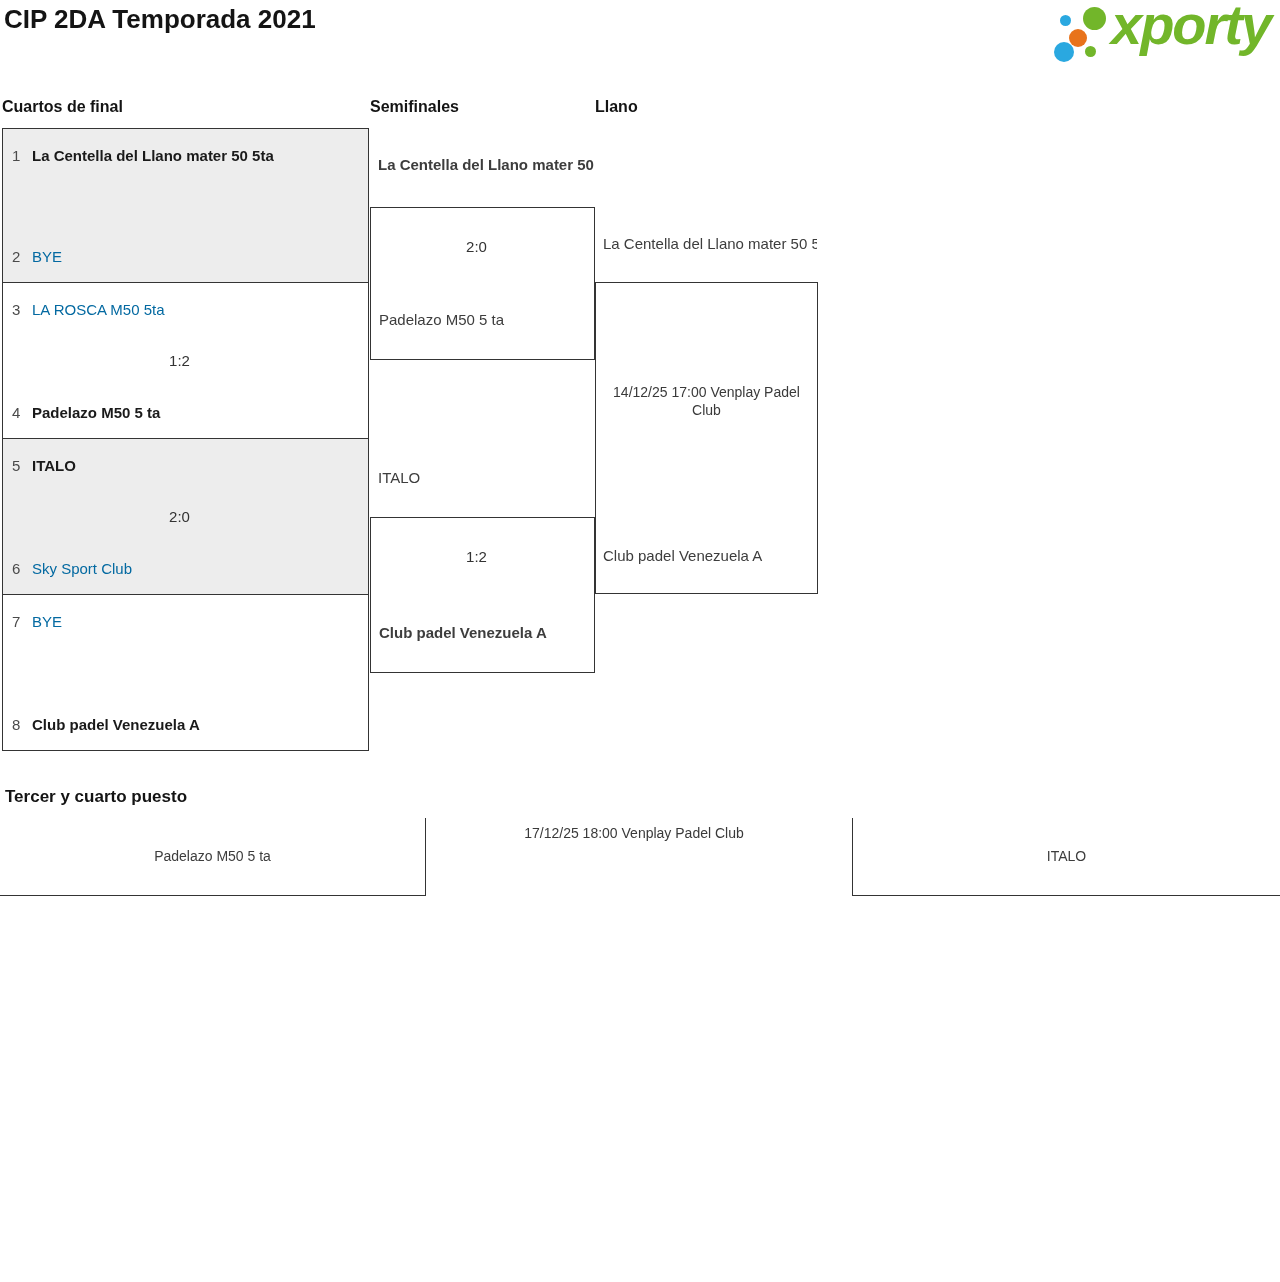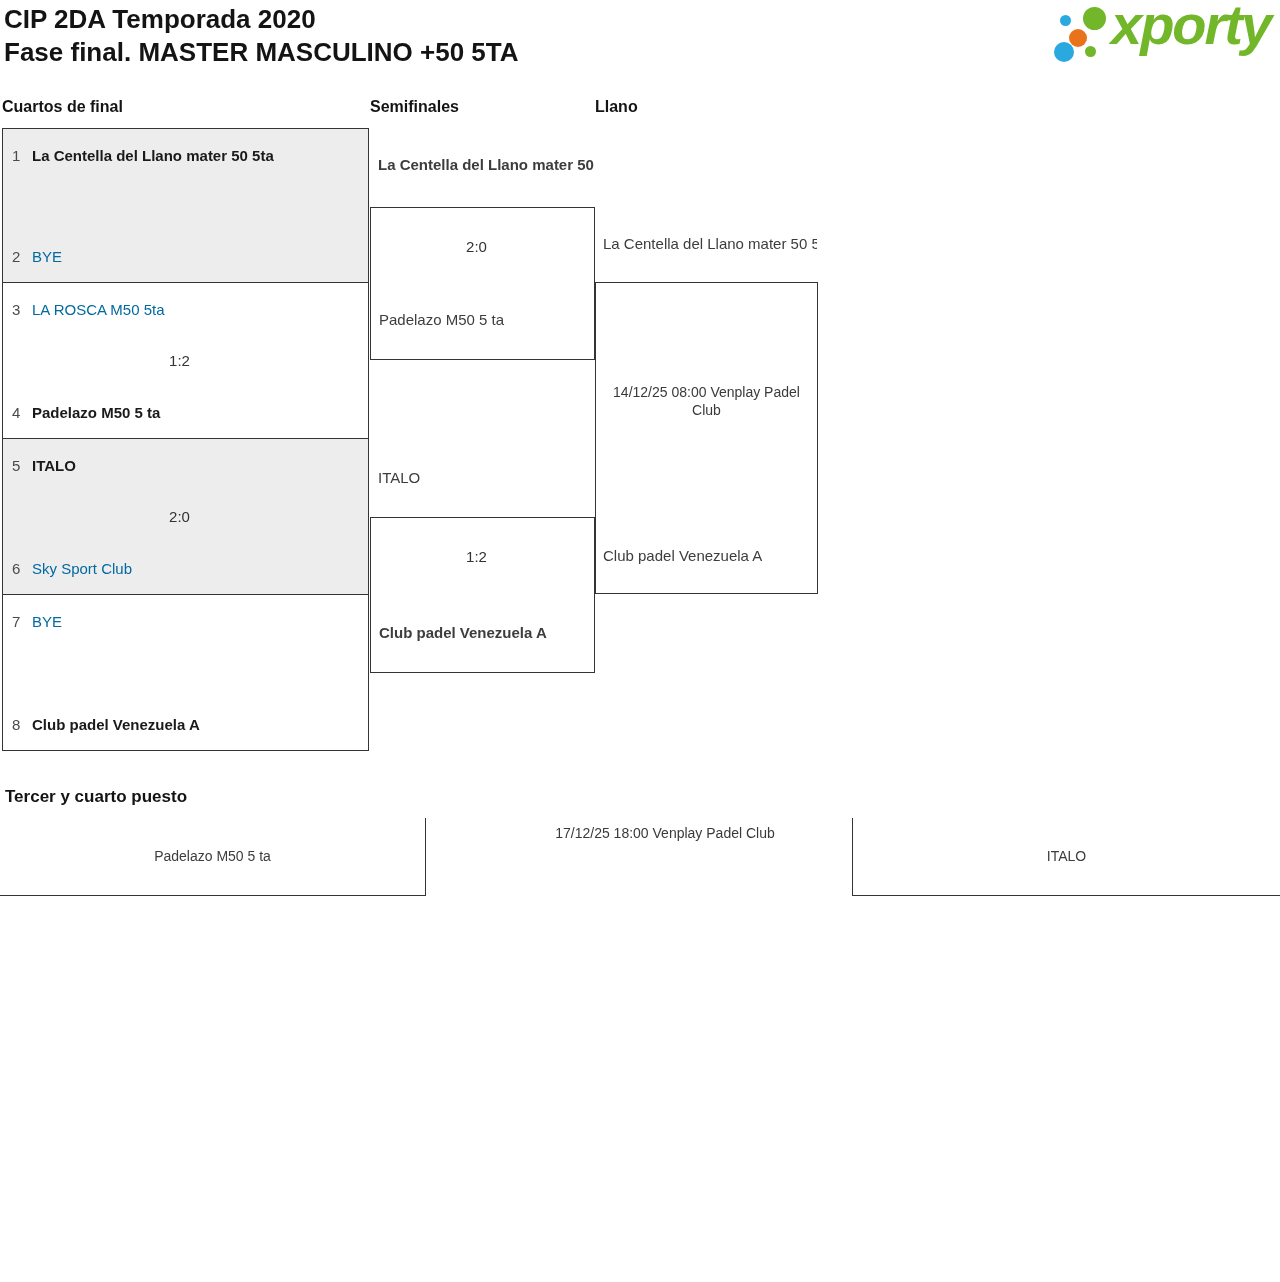--- a/index.html
+++ b/index.html
@@ -54,29 +54,28 @@
   .final-schedule{position:absolute;left:8px;right:8px;top:100px;text-align:center;
     font-size:14px;line-height:18px;color:#3a3a3a;}
   
   .third-title{position:absolute;left:5px;top:787px;font-size:17px;line-height:20px;
     font-weight:700;color:#141414;}
   .tp-slot{position:absolute;top:818px;height:78px;box-sizing:border-box;
     display:flex;align-items:center;justify-content:center;
     font-size:14px;line-height:17px;color:#3d3d3d;}
   .tp-left{left:0;width:426px;border-right:1px solid #343434;border-bottom:1px solid #343434;}
   .tp-right{left:852px;width:428px;border-left:1px solid #343434;border-bottom:1px solid #343434;}
-  .tp-schedule{position:absolute;left:452px;top:825px;width:426px;text-align:center;
+  .tp-schedule{position:absolute;left:421px;top:825px;width:426px;text-align:center;
     font-size:14px;line-height:17px;color:#3a3a3a;}
 </style>
 </head>
 <body>
 
 <div class="title-block">
-  <div>CIP 2DA Temporada 2020</div>
-  <div>Fase final. MASTER MASCULINO +50 5TA</div>
+  <div>CIP 2DA Temporada 2021</div>
 </div>
 
 <div class="logo">
   <span class="dot dot-blue-small"></span>
   <span class="dot dot-green-big"></span>
   <span class="dot dot-orange"></span>
   <span class="dot dot-blue-big"></span>
   <span class="dot dot-green-small"></span>
   <span class="logo-text">xporty</span>
 </div>
@@ -143,21 +142,21 @@
 <div class="floating-label" style="left:378px;top:469px;width:216px;">ITALO</div>
 
 <div class="sf-box" style="top:517px;height:156px;">
   <div class="score">1:2</div>
   <div class="sf-bottom-team winner">Club padel Venezuela A</div>
 </div>
 
 <div class="floating-label" style="left:603px;top:235px;width:214px;">La Centella del Llano mater 50 5ta</div>
 
 <div class="final-box">
-  <div class="final-schedule">14/12/25 08:00 Venplay Padel Club</div>
+  <div class="final-schedule">14/12/25 17:00 Venplay Padel Club</div>
 </div>
 
 <div class="floating-label" style="left:603px;top:547px;width:214px;">Club padel Venezuela A</div>
 
 <div class="third-title">Tercer y cuarto puesto</div>
 
 <div class="tp-slot tp-left">
   <span>Padelazo M50 5 ta</span>
 </div>
 

